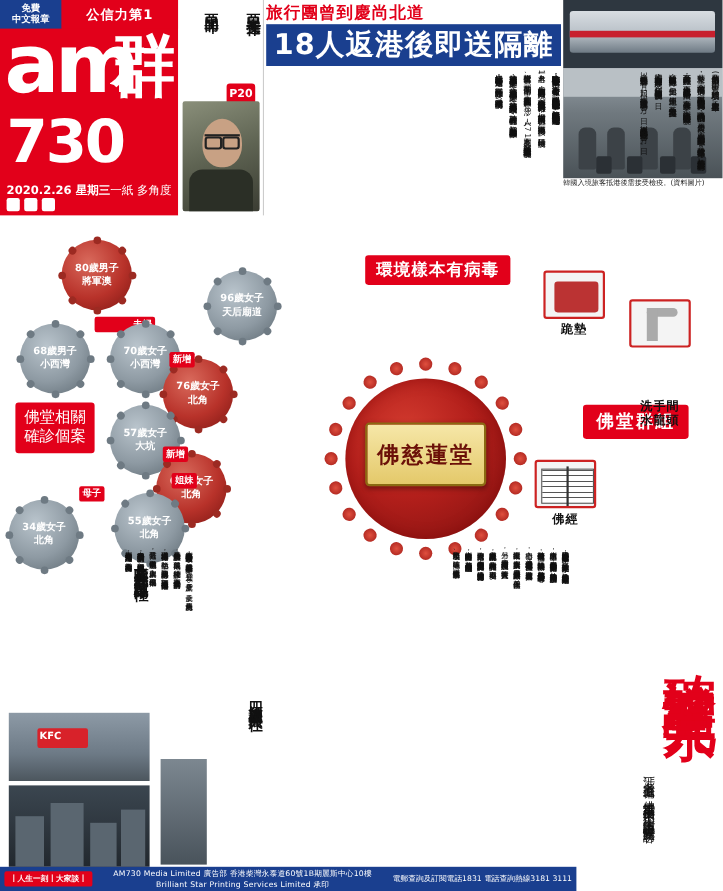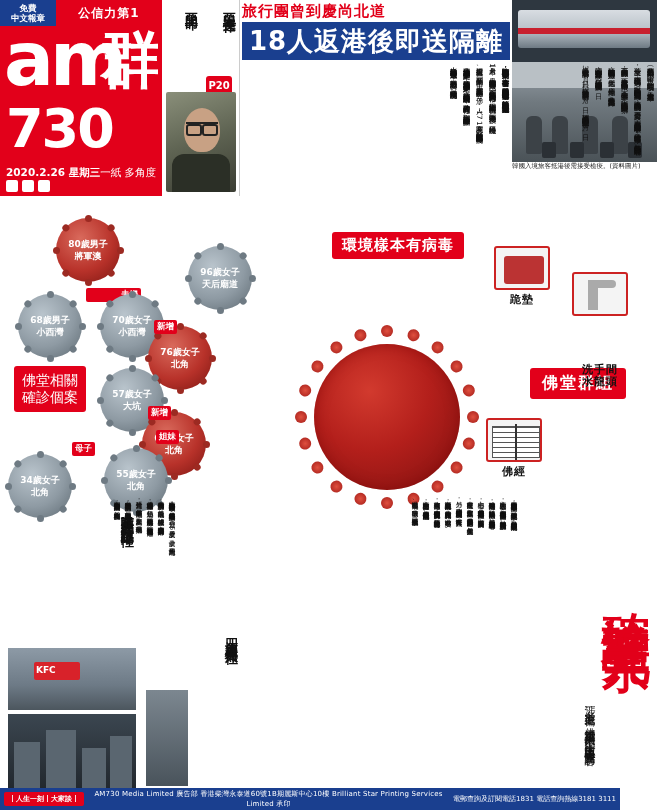--- a/index.html
+++ b/index.html
@@ -293,21 +293,21 @@
   .bp2-build {
     position:absolute; bottom:0; background:#5a6670;
   }
   .bphoto3 {
     position:absolute; left:146px; top:690px; width:42px; height:96px;
     background:linear-gradient(180deg,#7c8790 0%,#49535b 100%);
   }
 
   
   .footer {
-    position:absolute; left:0; bottom:0; width:620px; height:22px;
+    position:absolute; left:0; bottom:0; width:524px; height:22px;
     background:#1a3f8f; color:#fff; font-size:7px;
     display:flex; align-items:center; padding:0 4px; gap:6px;
   }
   .f-left { background:#e2001a; padding:2px 5px; font-weight:bold; border-radius:2px; }
   .f-mid { flex:1; text-align:center; letter-spacing:0.2px; }
   .f-right { text-align:right; }
 </style>
 </head>
 <body>
 
@@ -401,20 +401,21 @@
       <div class="spike" style="transform:rotate(180deg) translate(0,-86px)"></div>
       <div class="spike" style="transform:rotate(198deg) translate(0,-86px)"></div>
       <div class="spike" style="transform:rotate(216deg) translate(0,-86px)"></div>
       <div class="spike" style="transform:rotate(234deg) translate(0,-86px)"></div>
       <div class="spike" style="transform:rotate(252deg) translate(0,-86px)"></div>
       <div class="spike" style="transform:rotate(270deg) translate(0,-86px)"></div>
       <div class="spike" style="transform:rotate(288deg) translate(0,-86px)"></div>
       <div class="spike" style="transform:rotate(306deg) translate(0,-86px)"></div>
       <div class="spike" style="transform:rotate(324deg) translate(0,-86px)"></div>
       <div class="spike" style="transform:rotate(342deg) translate(0,-86px)"></div>
+      <div class="temple-label">佛慈蓮堂</div>
     </div>
 
     <div class="env-label">環境樣本有病毒</div>
     <div class="group-label">佛堂群組</div>
     <div class="buddhaclub-label">佛堂相關<br>確診個案</div>
 
     <div class="obj" style="left:494px; top:50px;">
       <div class="obj-img">
           <div class="cushion-top"></div>
         </div>

